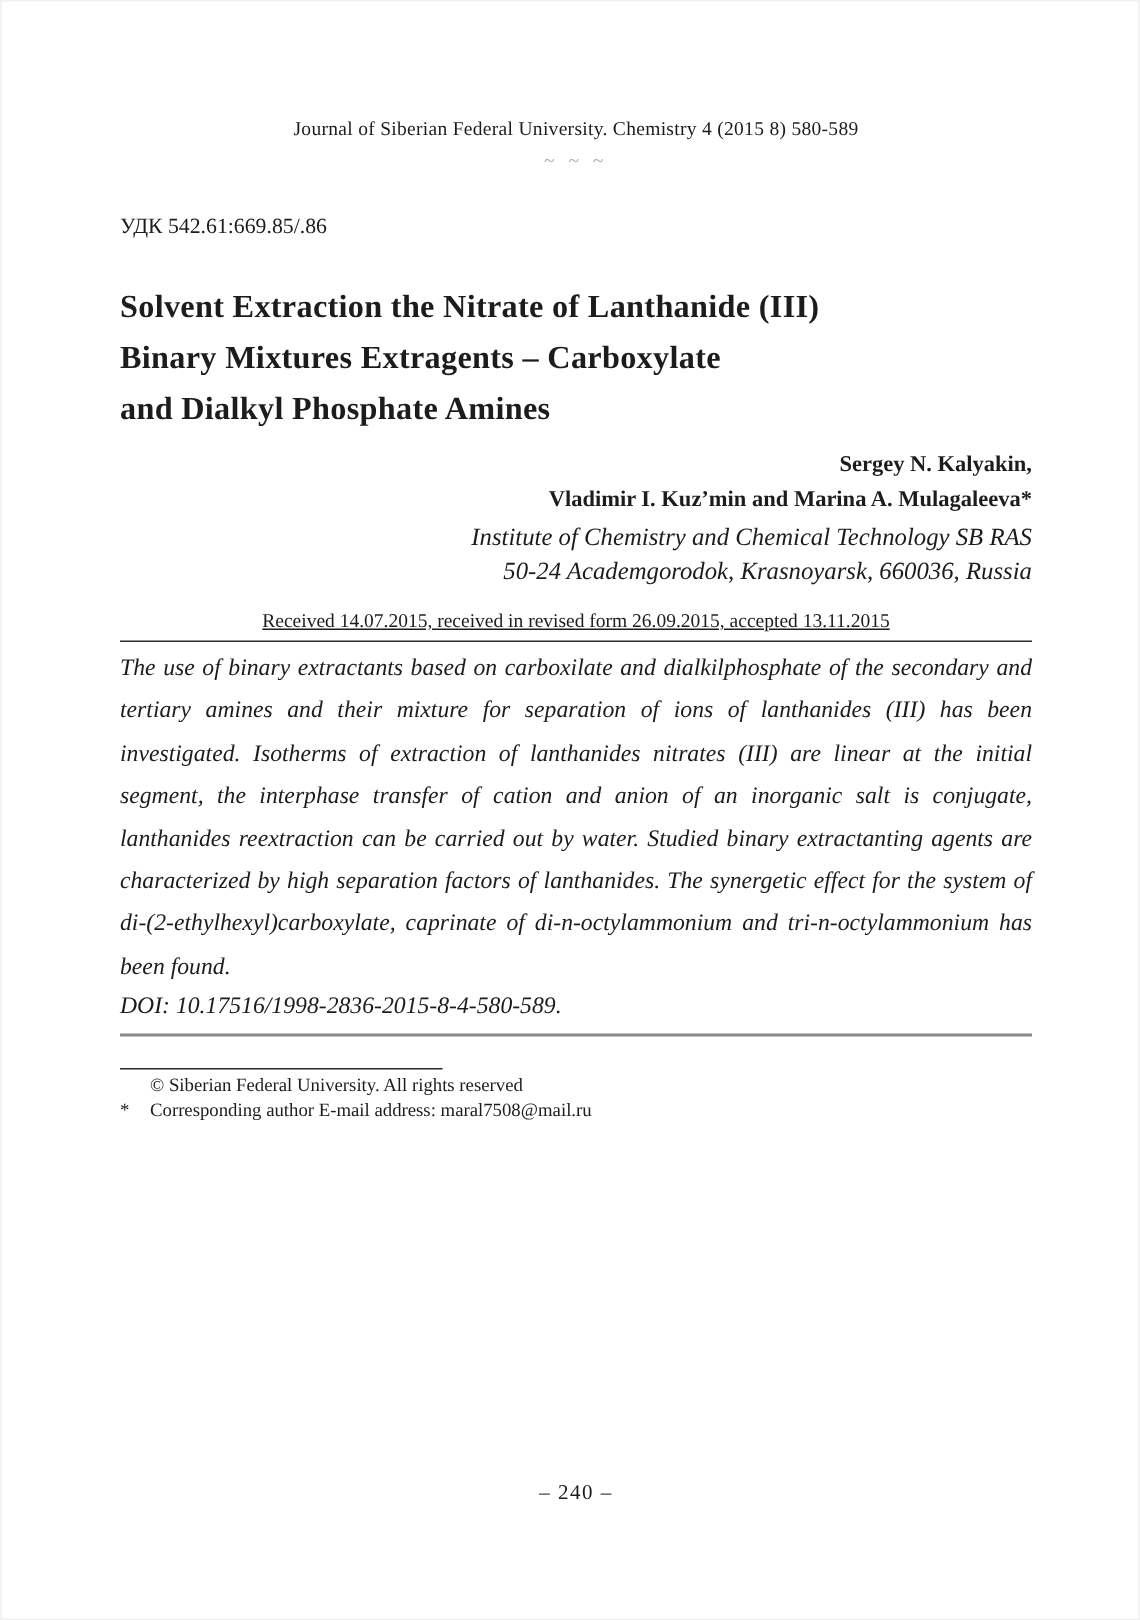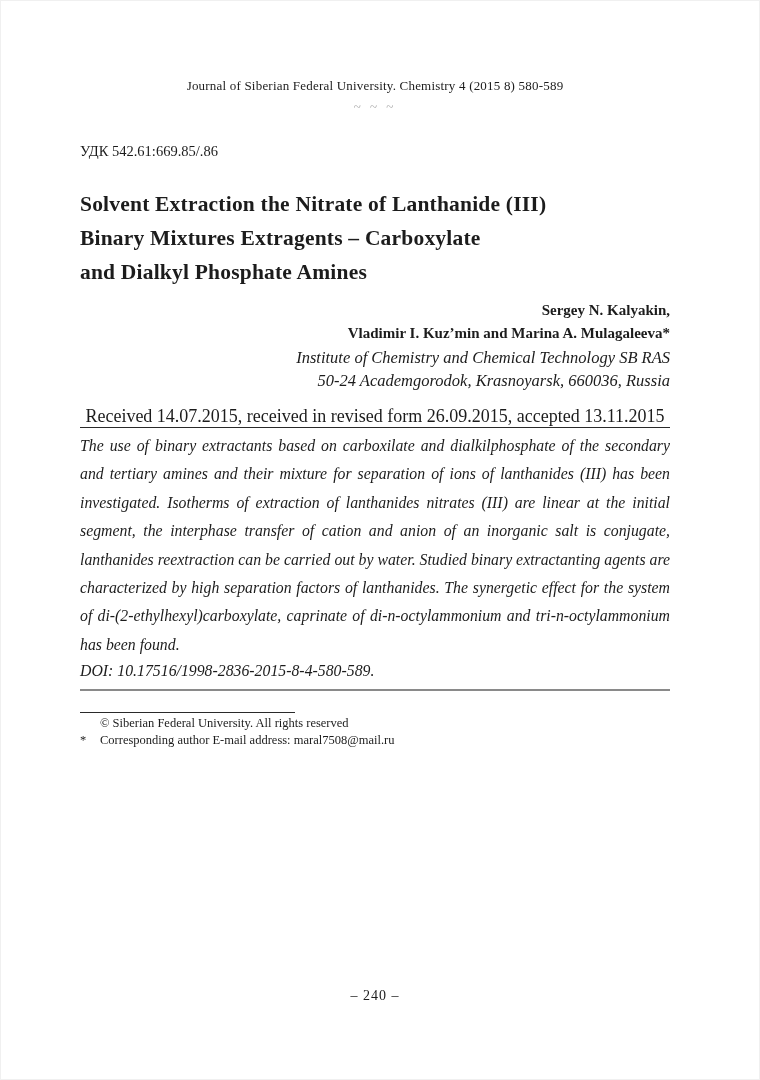--- a/index.html
+++ b/index.html
@@ -10,21 +10,21 @@
   .page {
     position: relative;
     width: 760px;
     height: 1080px;
     background: #ffffff;
     color: #1c1c1c;
     font-family: "Liberation Serif", "DejaVu Serif", serif;
     box-shadow: inset 0 0 0 1px #f0f0f0;
     overflow: hidden;
   }
-  .abs { position: absolute; left: 80px; right: 90px; }
+  .abs { position: absolute; left: 80px; right: 72px; }
 
   .journal-header {
     top: 78px;
     text-align: center;
     font-size: 13px;
     letter-spacing: 0.2px;
   }
   .ornament {
     top: 99px;
     text-align: center;
@@ -54,21 +54,22 @@
   .affiliation {
     top: 346px;
     text-align: right;
     font-style: italic;
     font-size: 16.5px;
     line-height: 23px;
   }
   .received {
     top: 406px;
     text-align: center;
-    font-size: 18px;
+    font-size: 13px;
+    text-decoration: underline;
   }
   .rule-top {
     top: 427px;
     border-top: 1.5px solid #2a2a2a;
     height: 0;
   }
   .abstract {
     top: 432px;
     margin: 0;
     font-style: italic;

